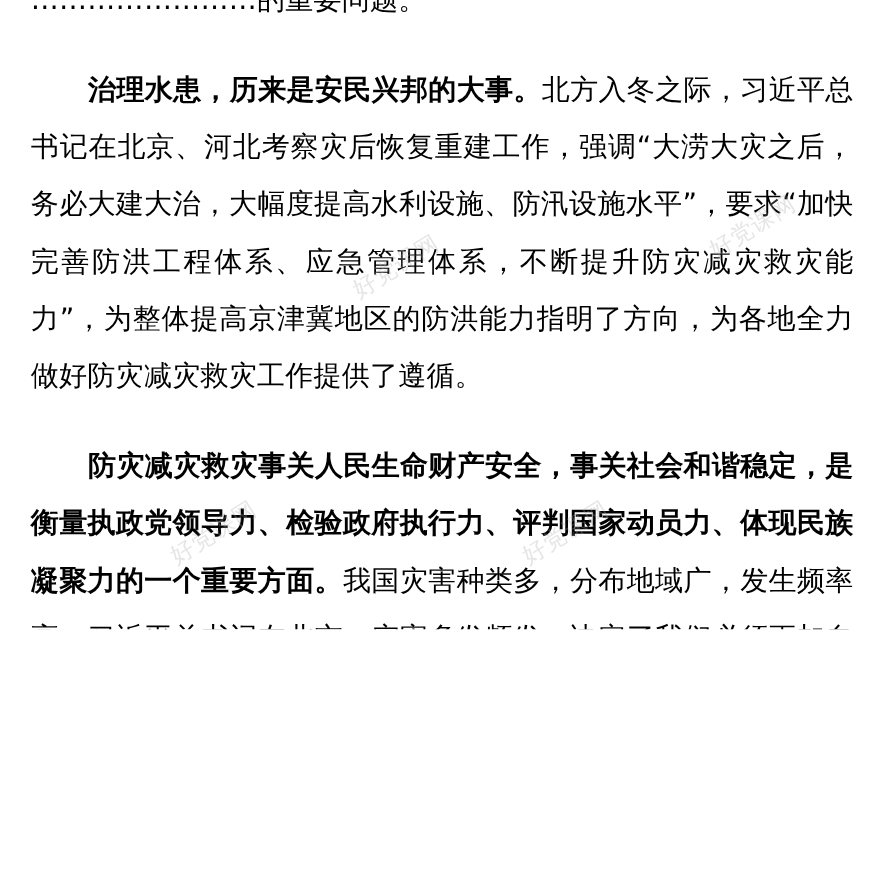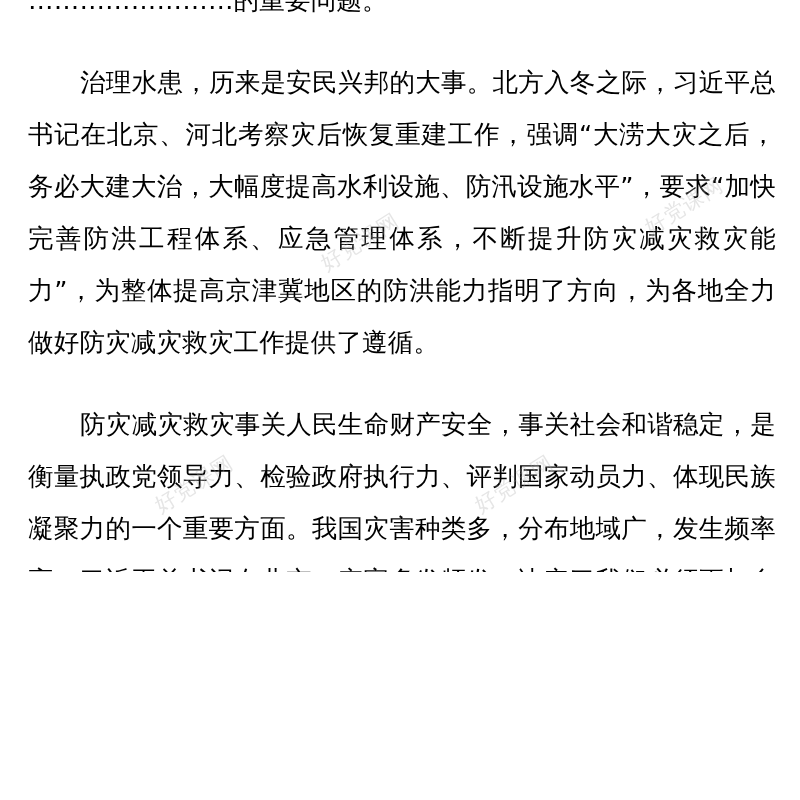--- a/index.html
+++ b/index.html
@@ -38,21 +38,21 @@
     word-break: break-all;
   }
   p.para.first {
     margin-bottom: 30px;
   }
   .indent {
     display: inline-block;
     width: 52px;
   }
   .bold {
-    font-weight: normal;
+    font-weight: bold;
   }
   
   .watermark {
     position: absolute;
     pointer-events: none;
     color: rgba(170, 170, 170, 0.30);
     font-size: 21px;
     font-family: "DejaVu Sans", "Liberation Sans", sans-serif;
     white-space: nowrap;
     transform-origin: center center;

